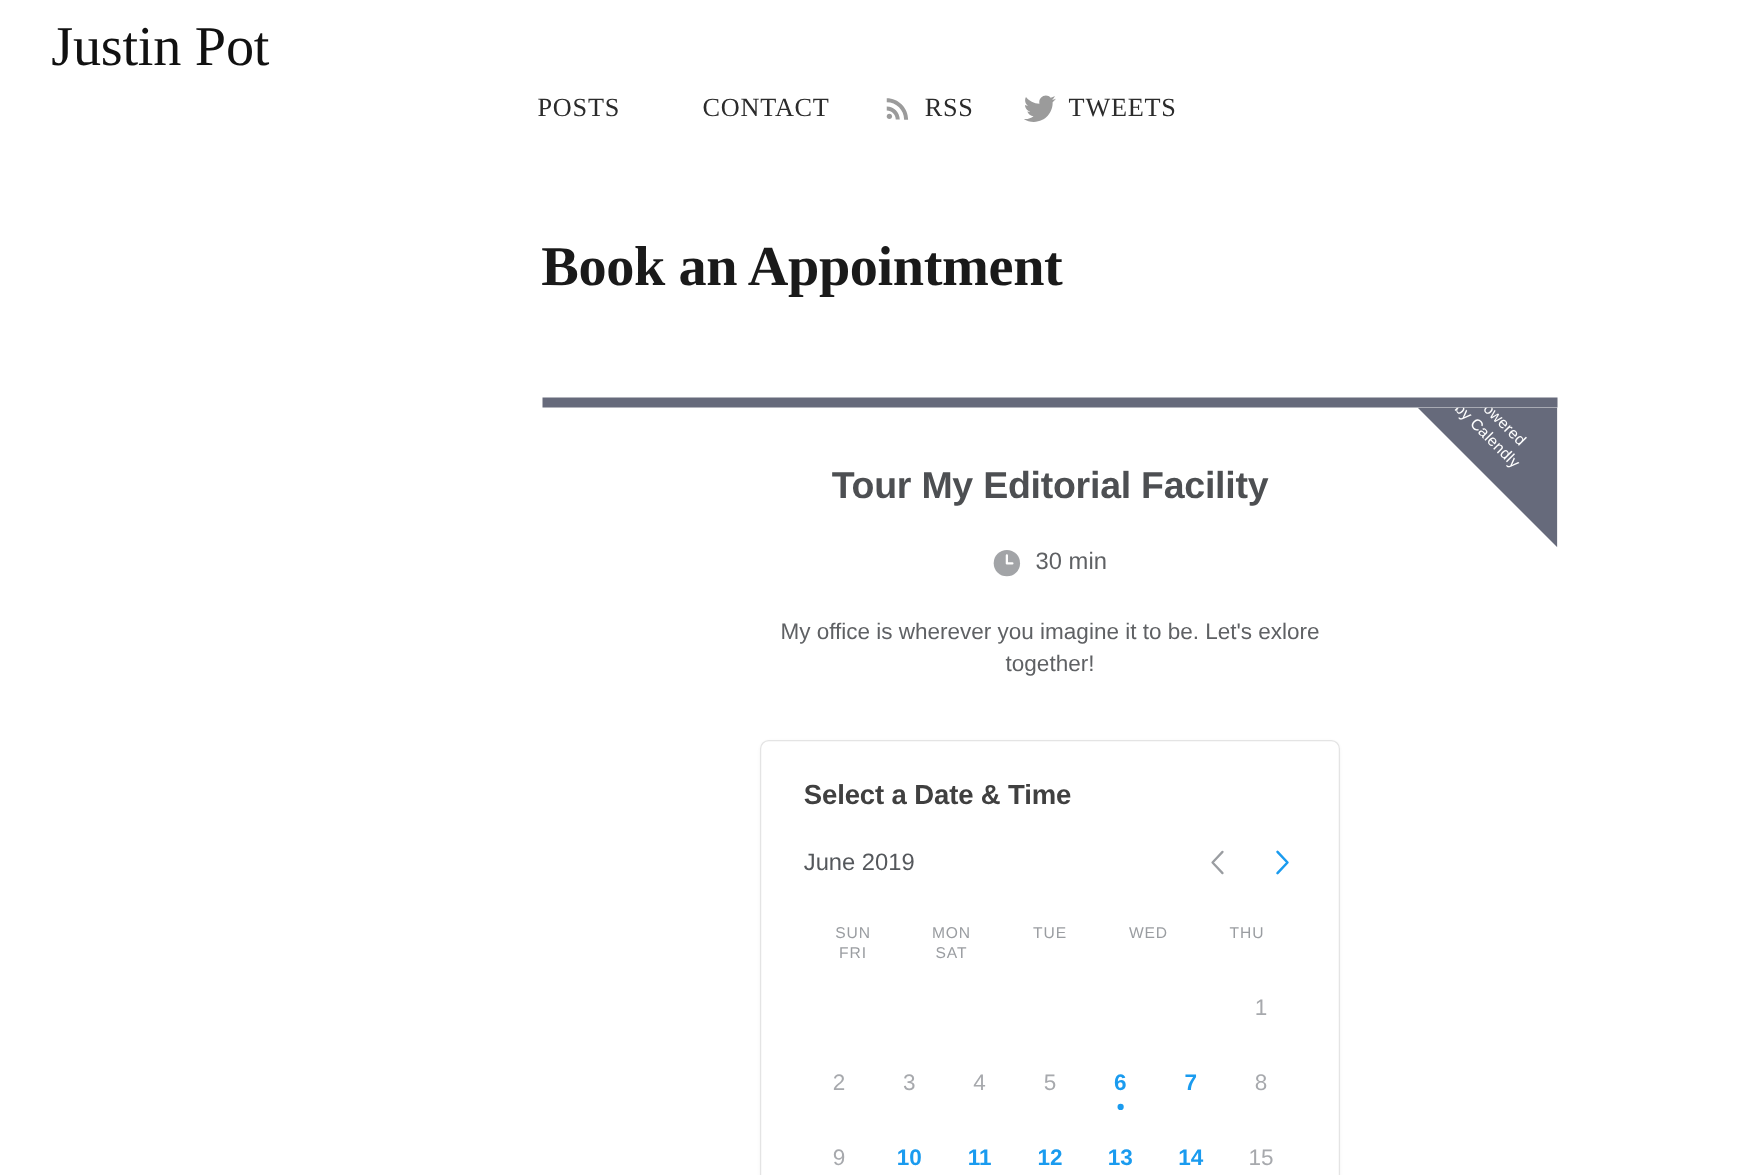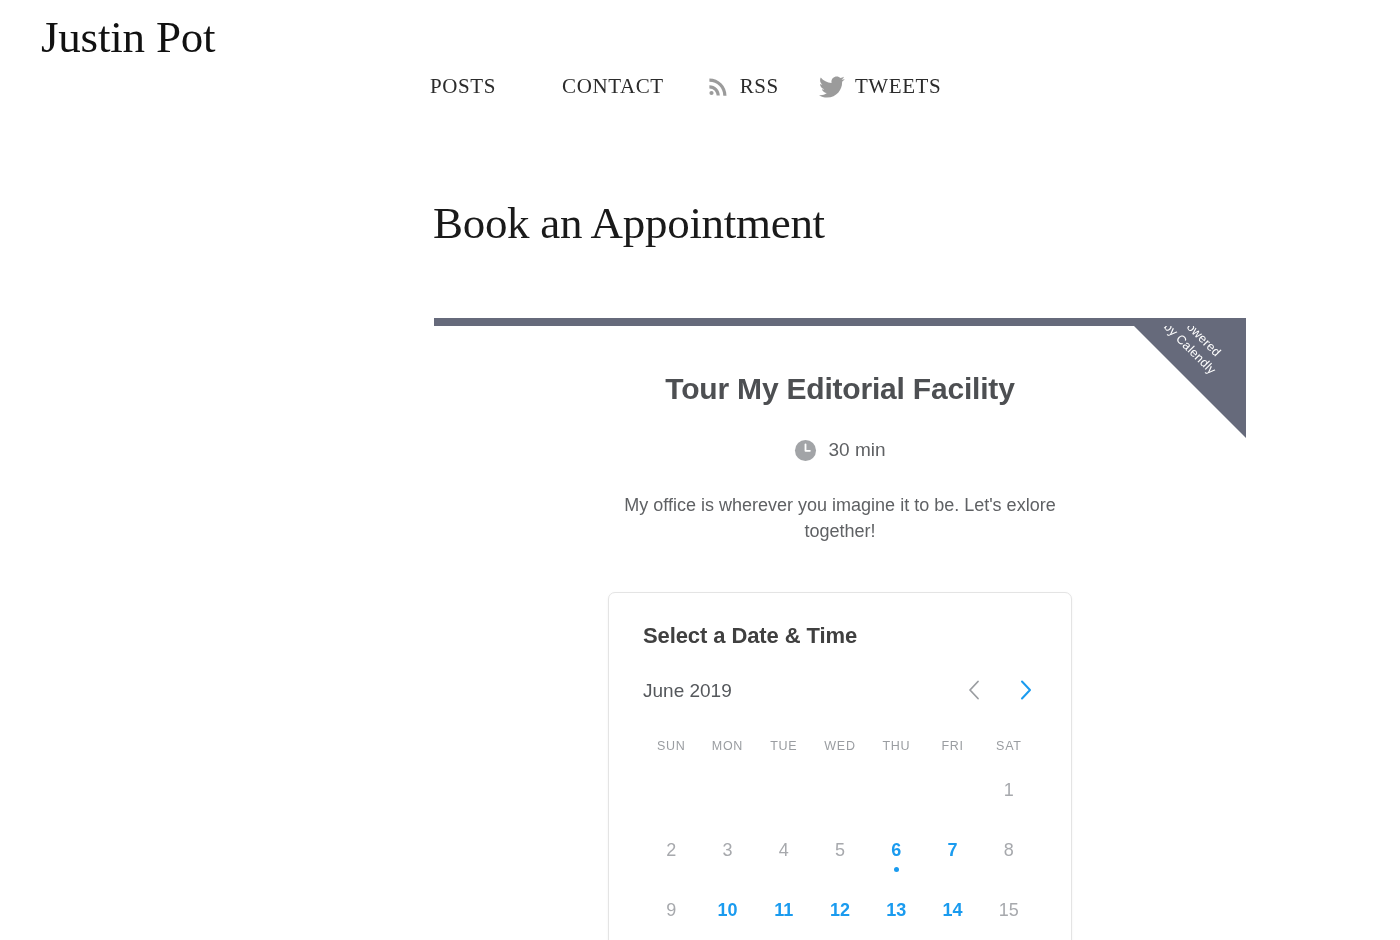--- a/index.html
+++ b/index.html
@@ -67,23 +67,23 @@
   }
   .nav-gap-1 { margin-right: 66px; }
   .nav-gap-2 { margin-right: 42px; }
   .nav-gap-3 { margin-right: 40px; }
   .nav-icon { display: inline-flex; align-items: center; }
 
   
   .page-title {
     position: absolute;
     left: 433px;
-    top: 192px;
+    top: 182px;
     font-family: "Liberation Serif", serif;
-    font-weight: normal;
+    font-weight: bold;
     font-size: 45px;
     line-height: 62px;
     color: #1a1a1a;
     margin: 0;
     letter-spacing: -0.3px;
   }
 
   
   .calendly-widget {
     position: absolute;
@@ -216,21 +216,21 @@
     padding: 0;
     cursor: pointer;
     display: inline-flex;
     align-items: center;
     justify-content: center;
     width: 22px;
     height: 22px;
   }
   .calendar-weekdays {
     display: grid;
-    grid-template-columns: repeat(7, 1fr);
+    grid-template-columns: repeat(5, 1fr);
     margin-top: 34px;
   }
   .weekday {
     text-align: center;
     font-size: 12.5px;
     letter-spacing: 0.7px;
     color: #9a9da1;
     line-height: 16px;
   }
   .calendar-grid {

